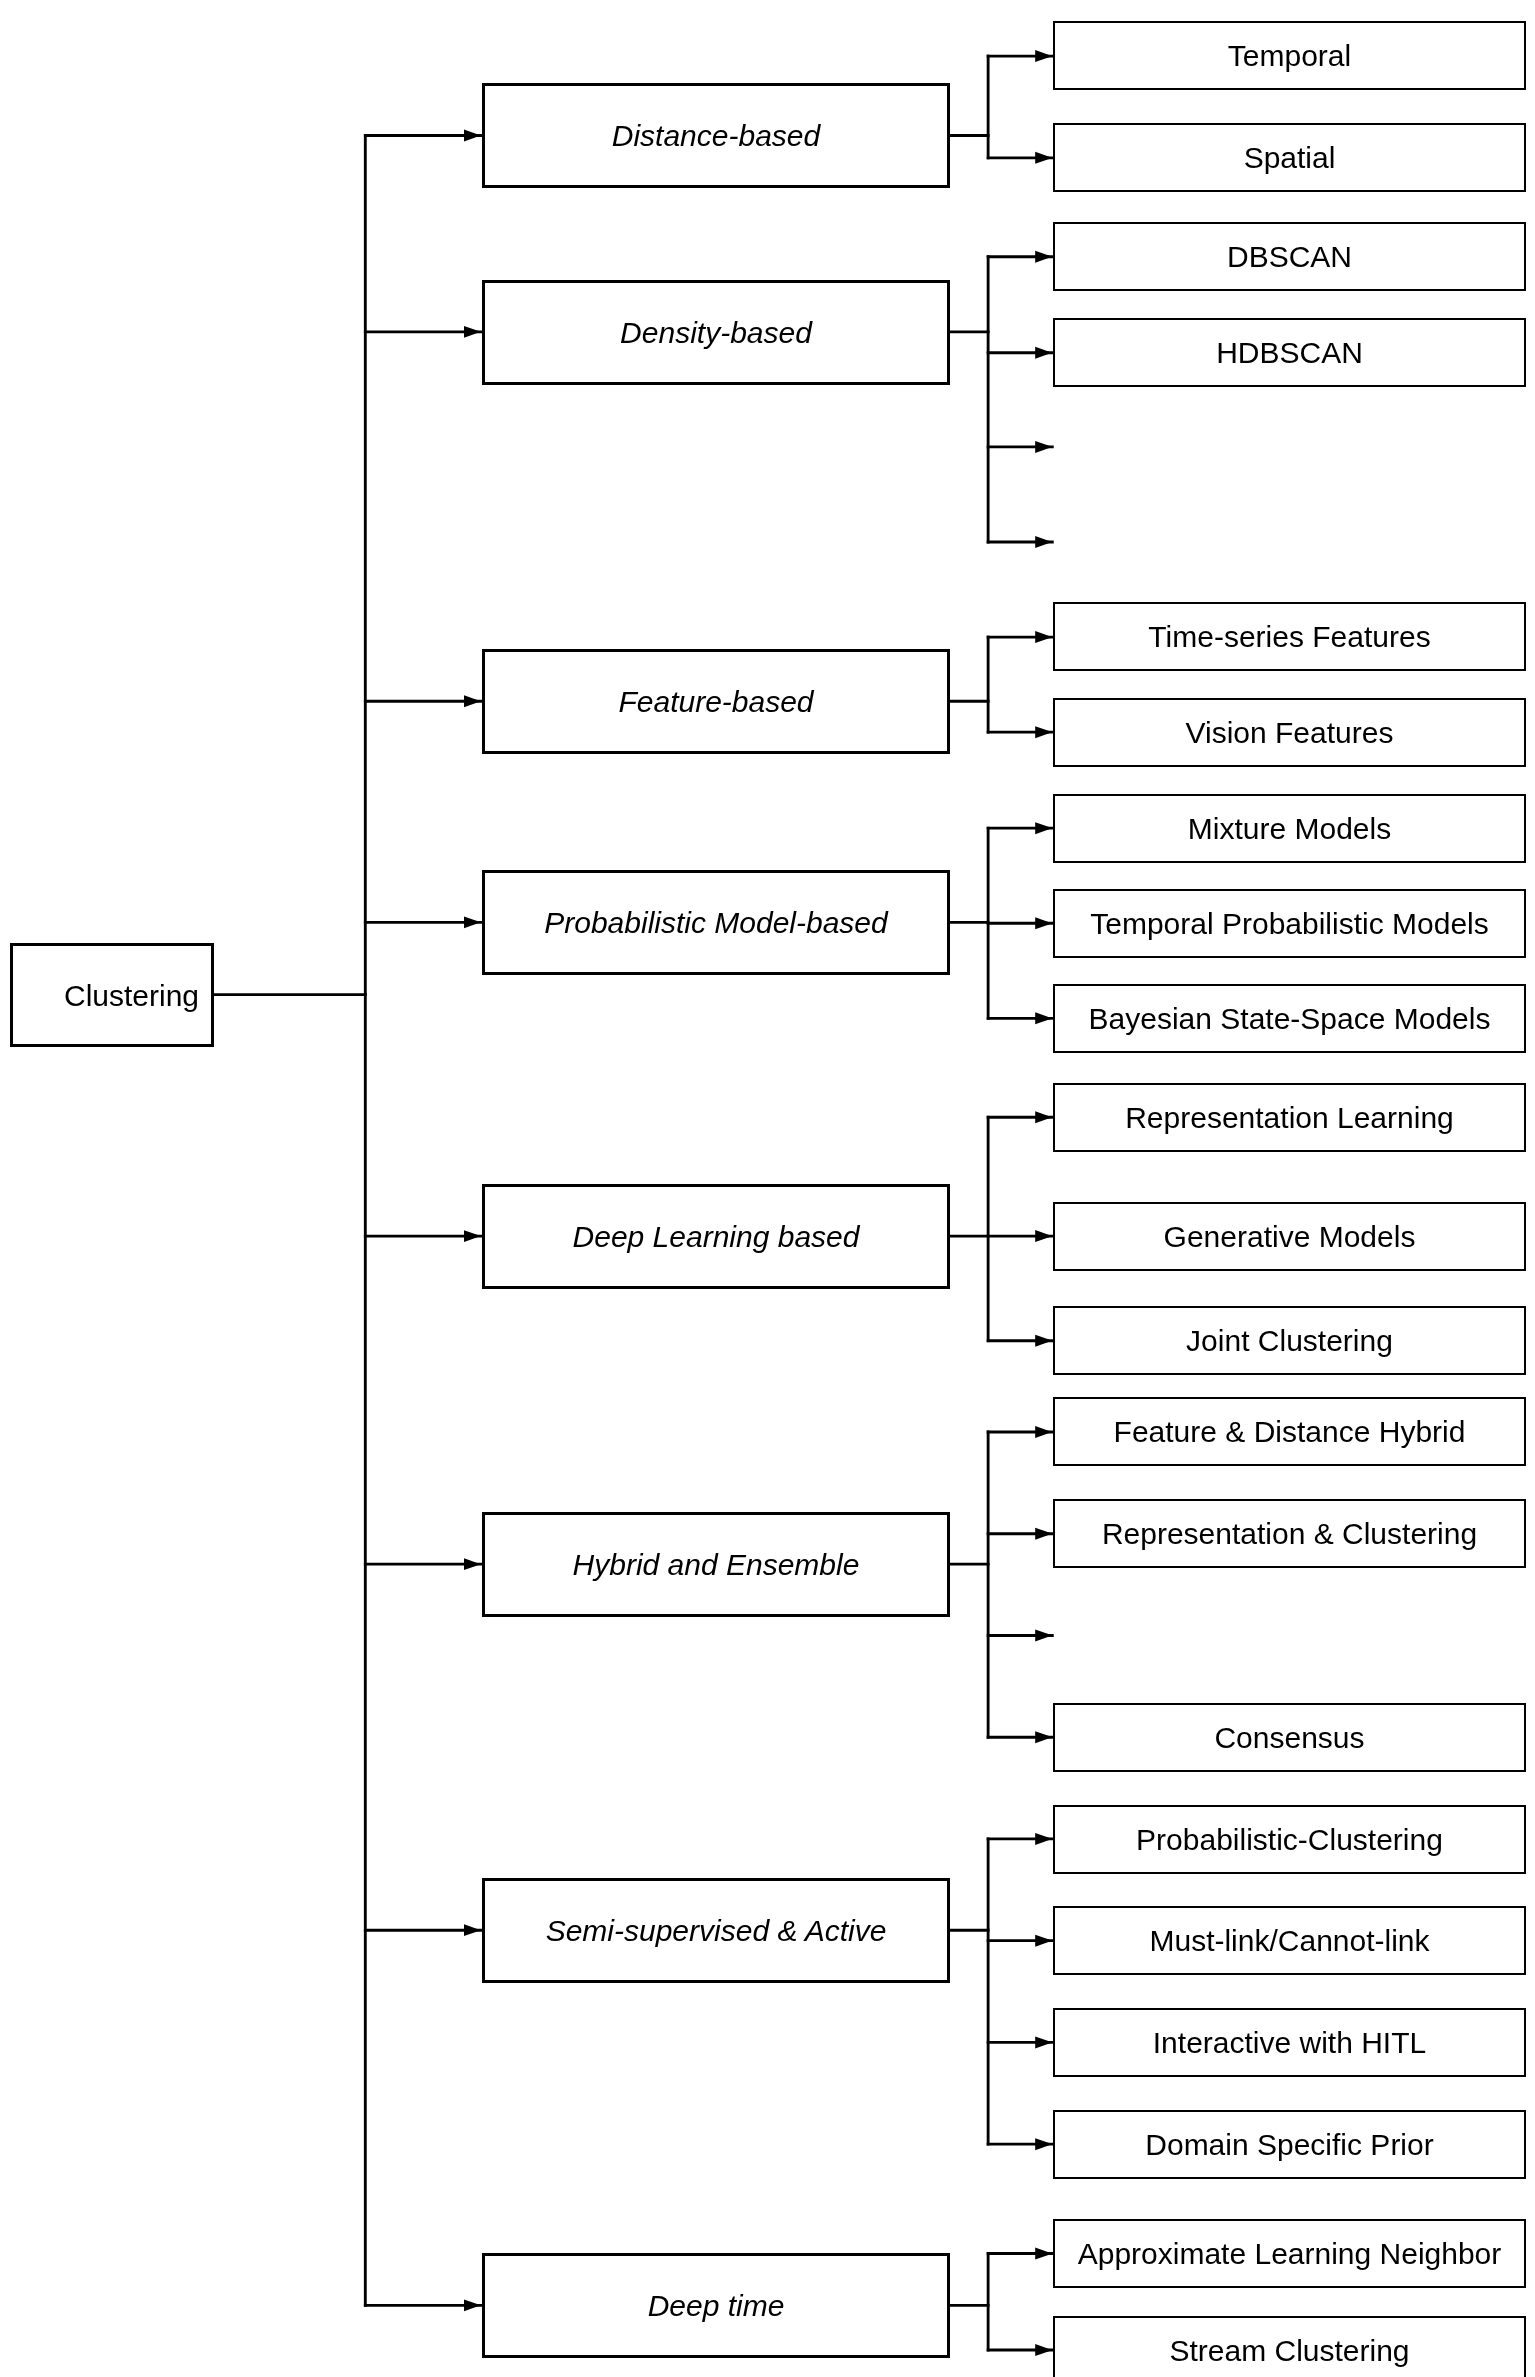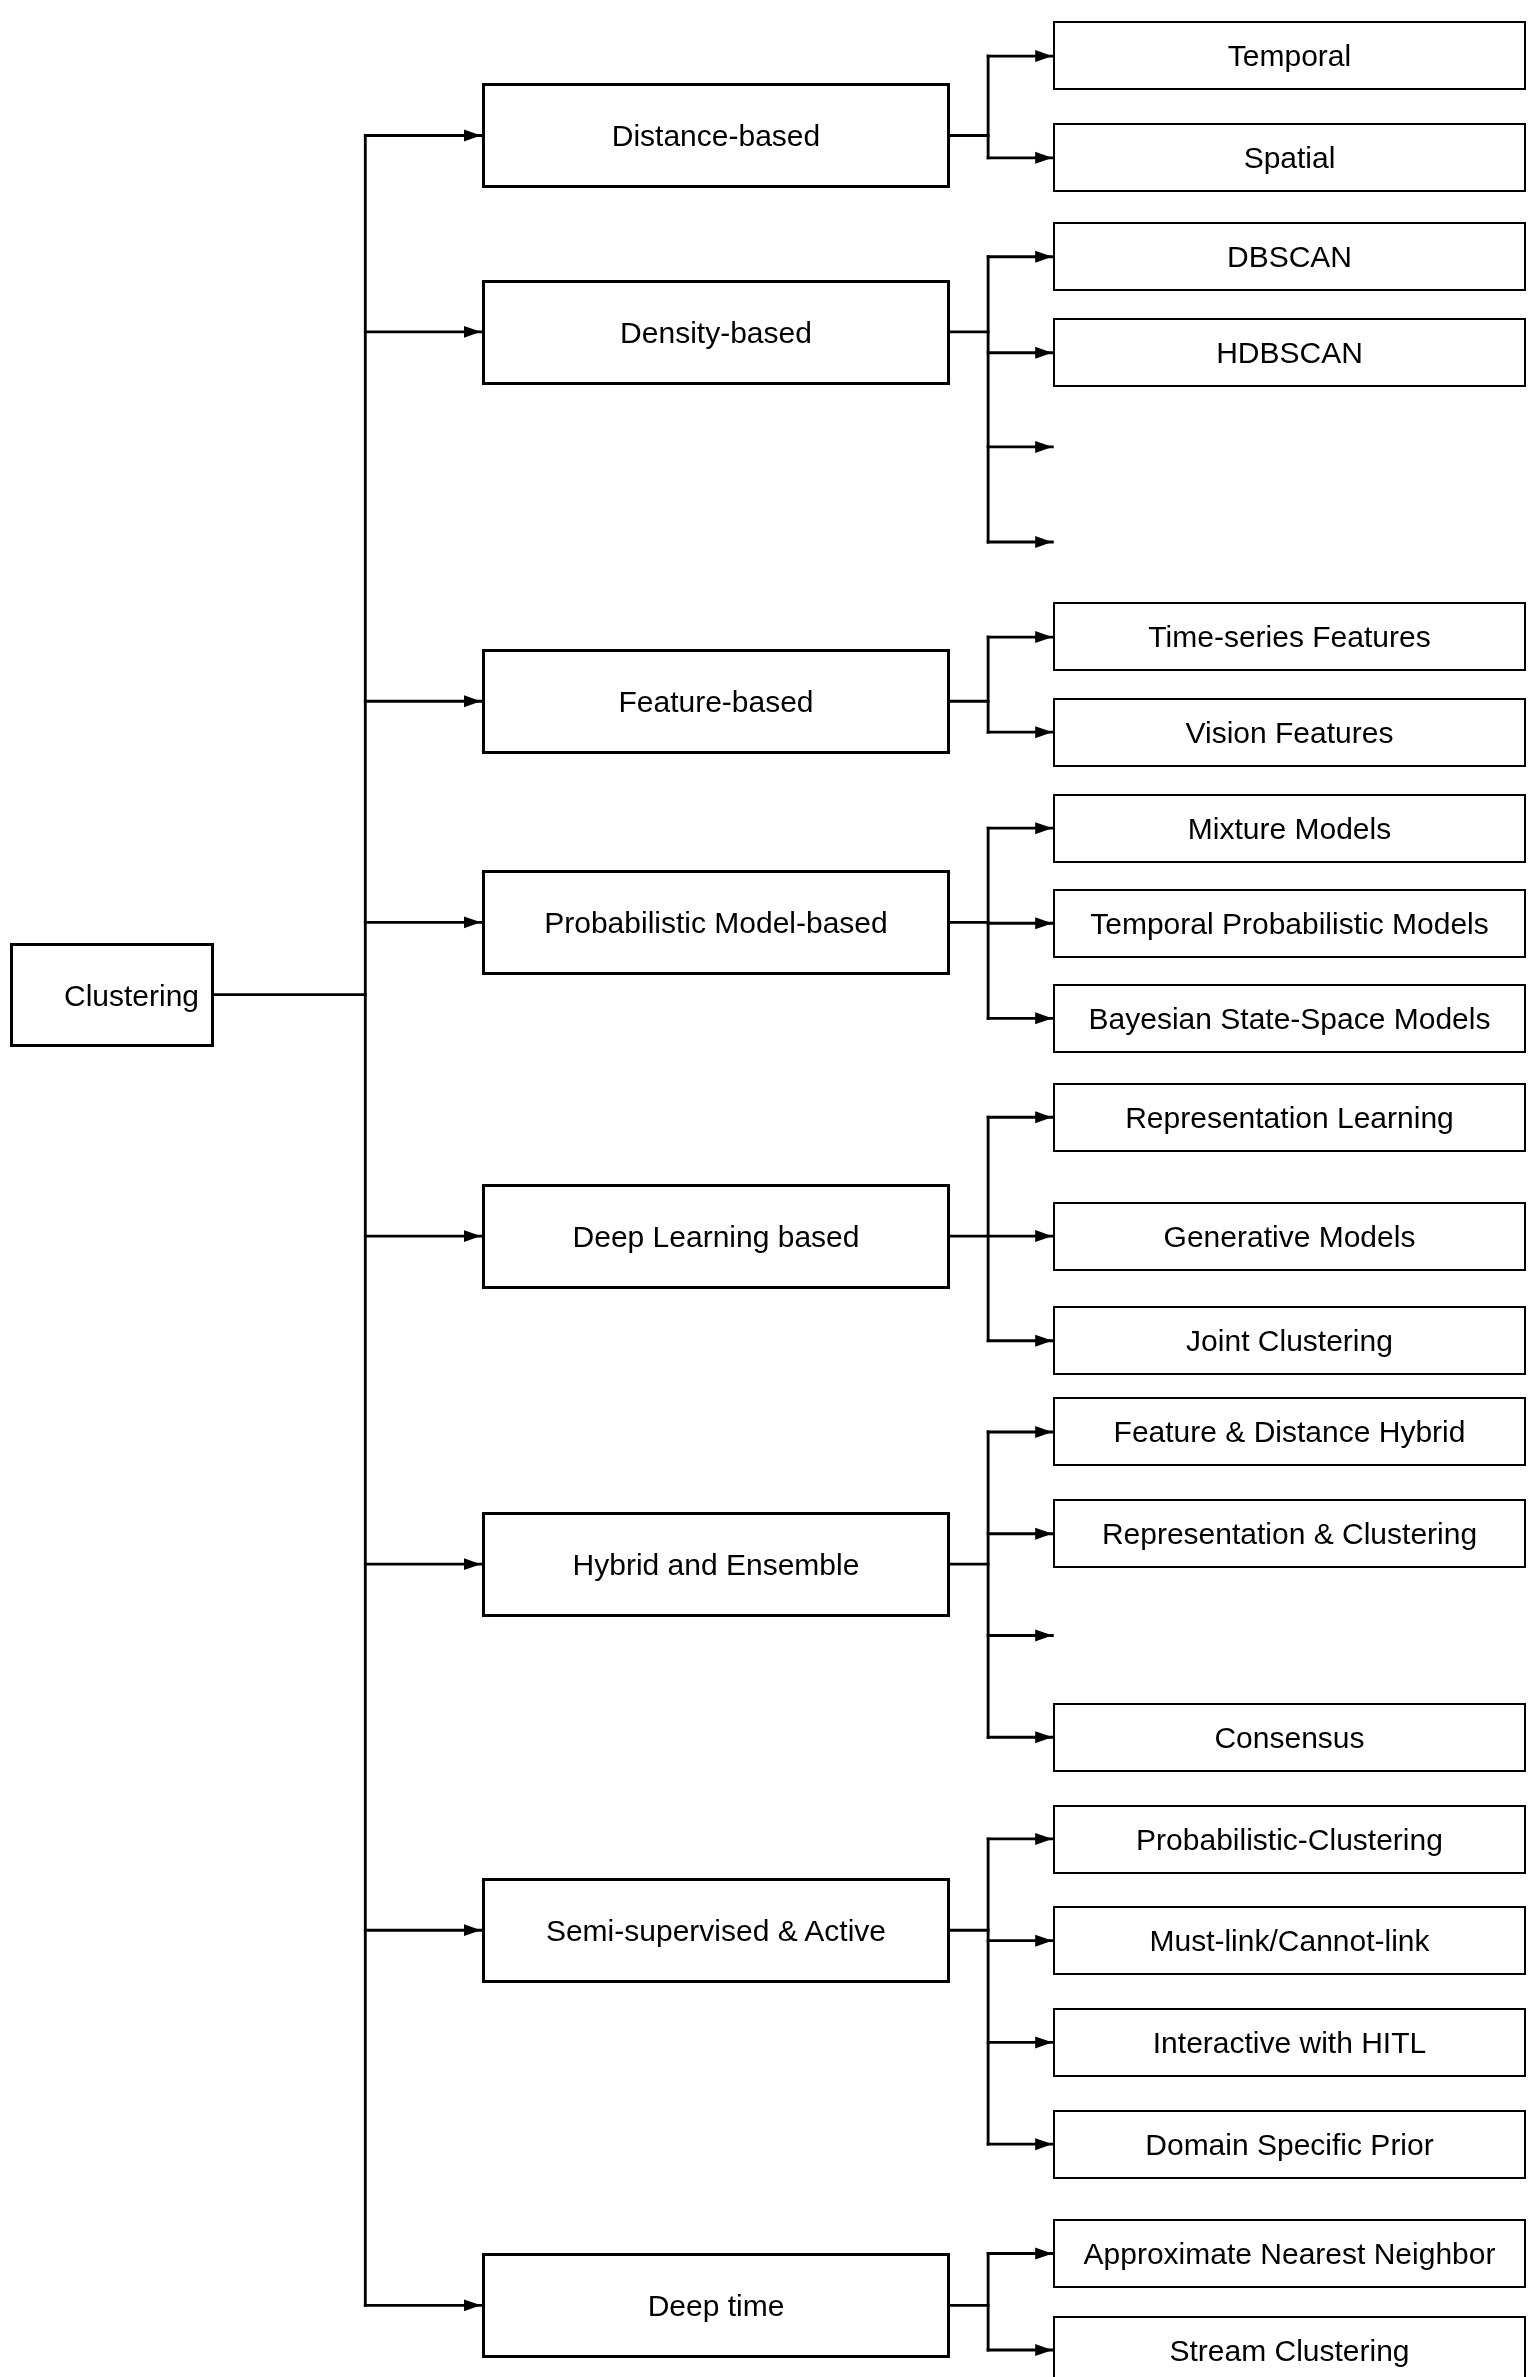--- a/index.html
+++ b/index.html
@@ -49,20 +49,21 @@
     width:473px;
     height:69px;
     padding:12px 12px;
   }
   .parent{
     left:482px;
     width:468px;
     height:105px;
     border-width:3.3px;
     padding:0 9.5px;
+    font-style:italic;
   }
   .root{
     left:9.5px;
     top:943px;
     width:204px;
     height:104px;
     border-width:3.3px;
   }
 </style>
 </head>
@@ -176,17 +177,17 @@
 
   <div class="node leaf" style="top:1397px">Feature &amp; Distance Hybrid</div>
   <div class="node leaf" style="top:1499px">Representation &amp; Clustering</div>
   <div class="node leaf" style="top:1703px">Consensus</div>
 
   <div class="node leaf" style="top:1805px">Probabilistic-Clustering</div>
   <div class="node leaf" style="top:1906px">Must-link/Cannot-link</div>
   <div class="node leaf" style="top:2008px">Interactive with HITL</div>
   <div class="node leaf" style="top:2110px">Domain Specific Prior</div>
 
-  <div class="node leaf" style="top:2219px">Approximate Nearest Neighbor</div>
+  <div class="node leaf" style="top:2219px">Approximate Learning Neighbor</div>
   <div class="node leaf" style="top:2316px">Stream Clustering</div>
 
 </div>
 
 
 </body></html>

